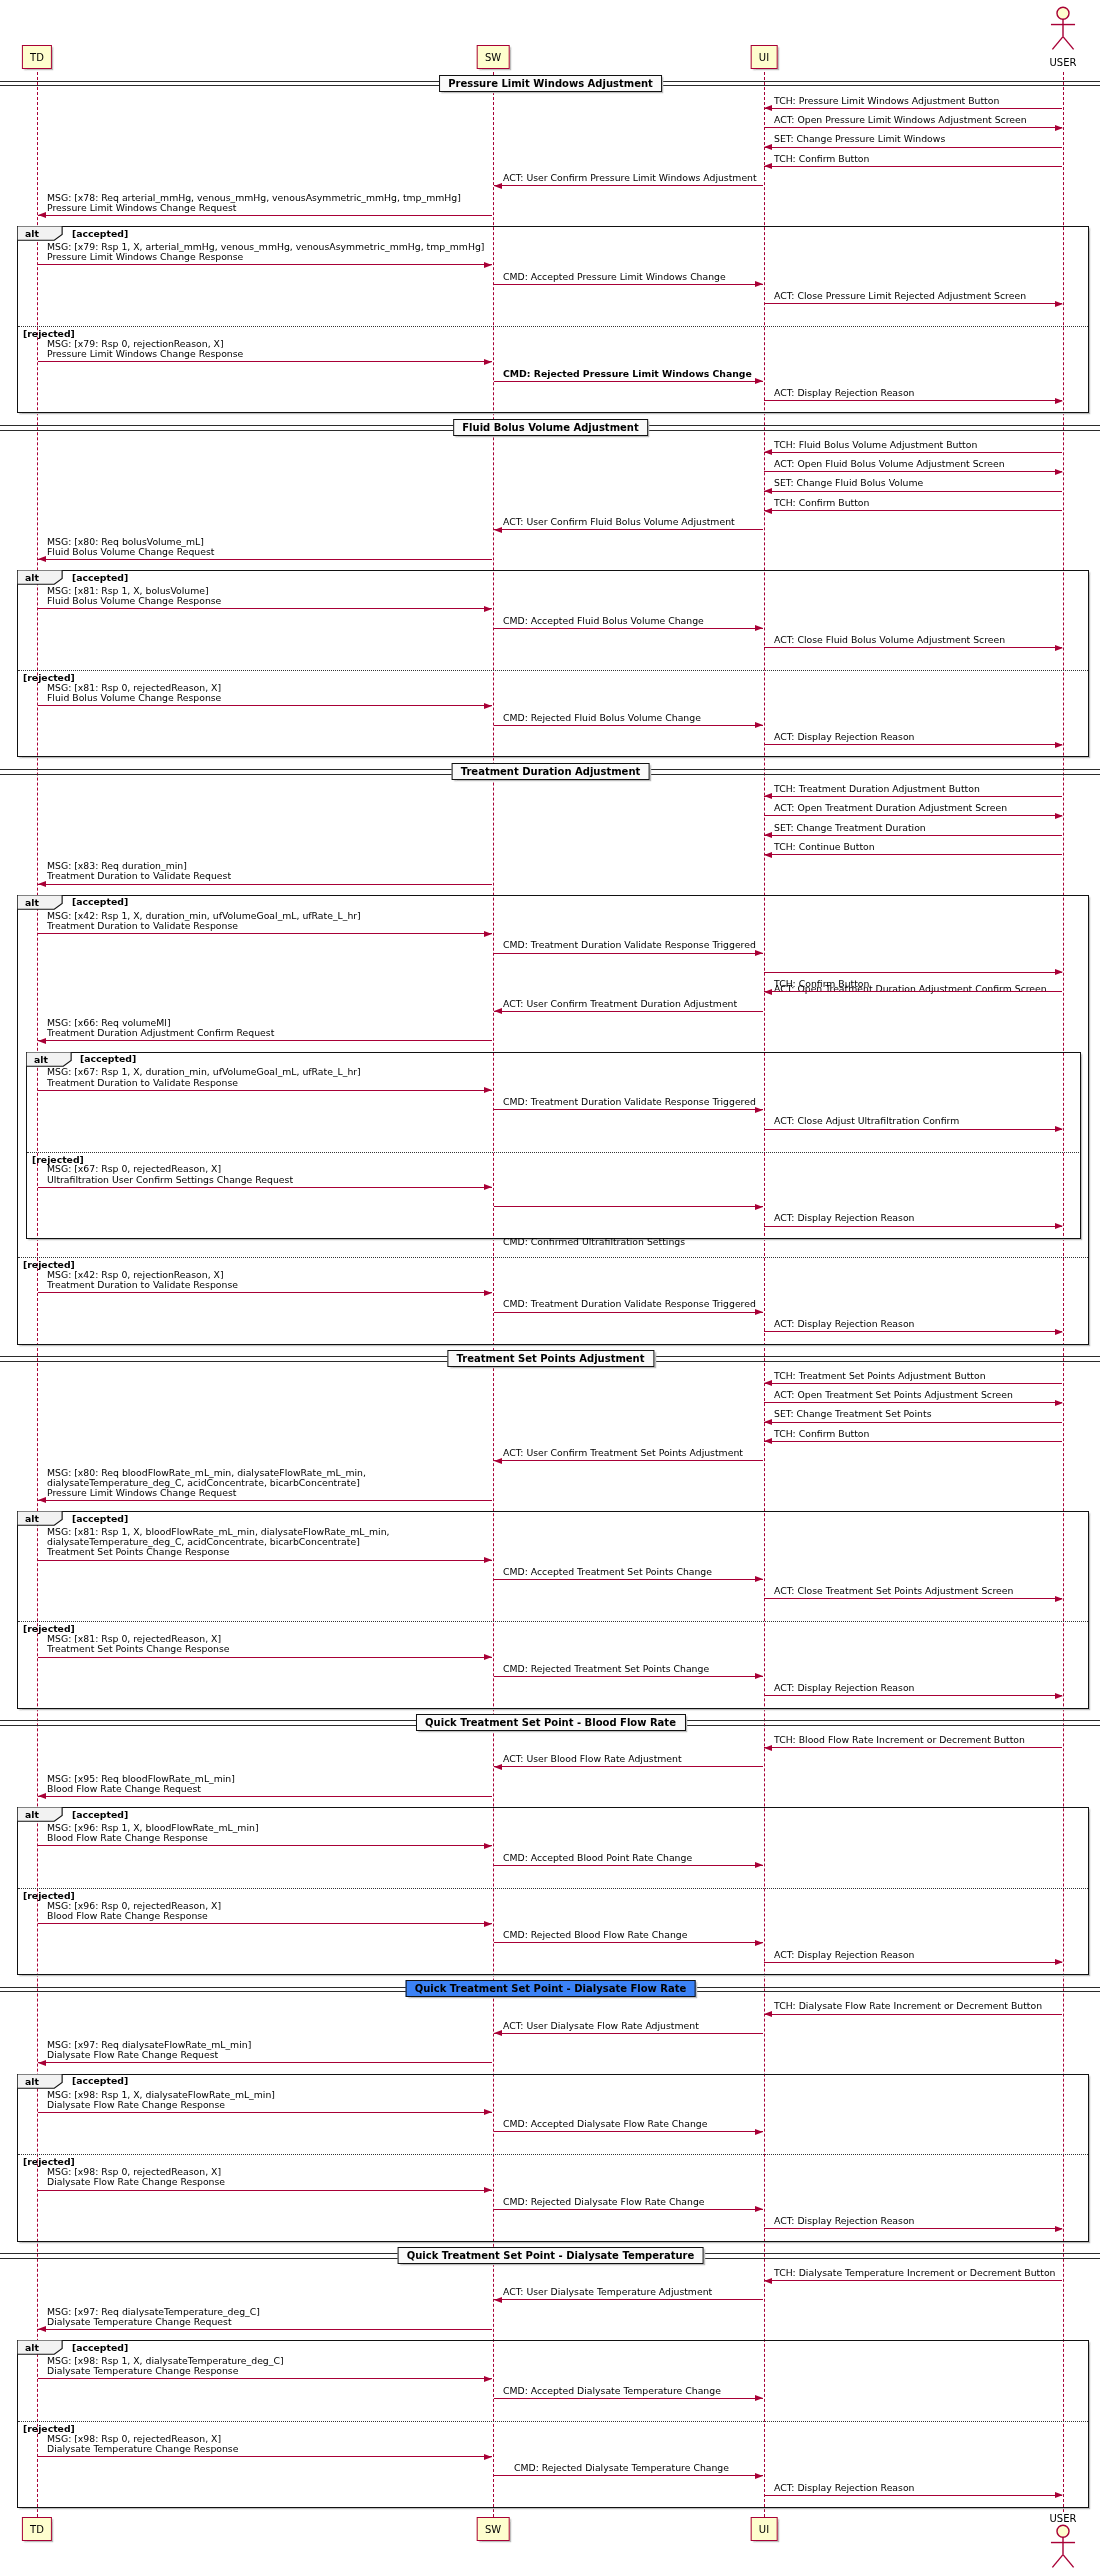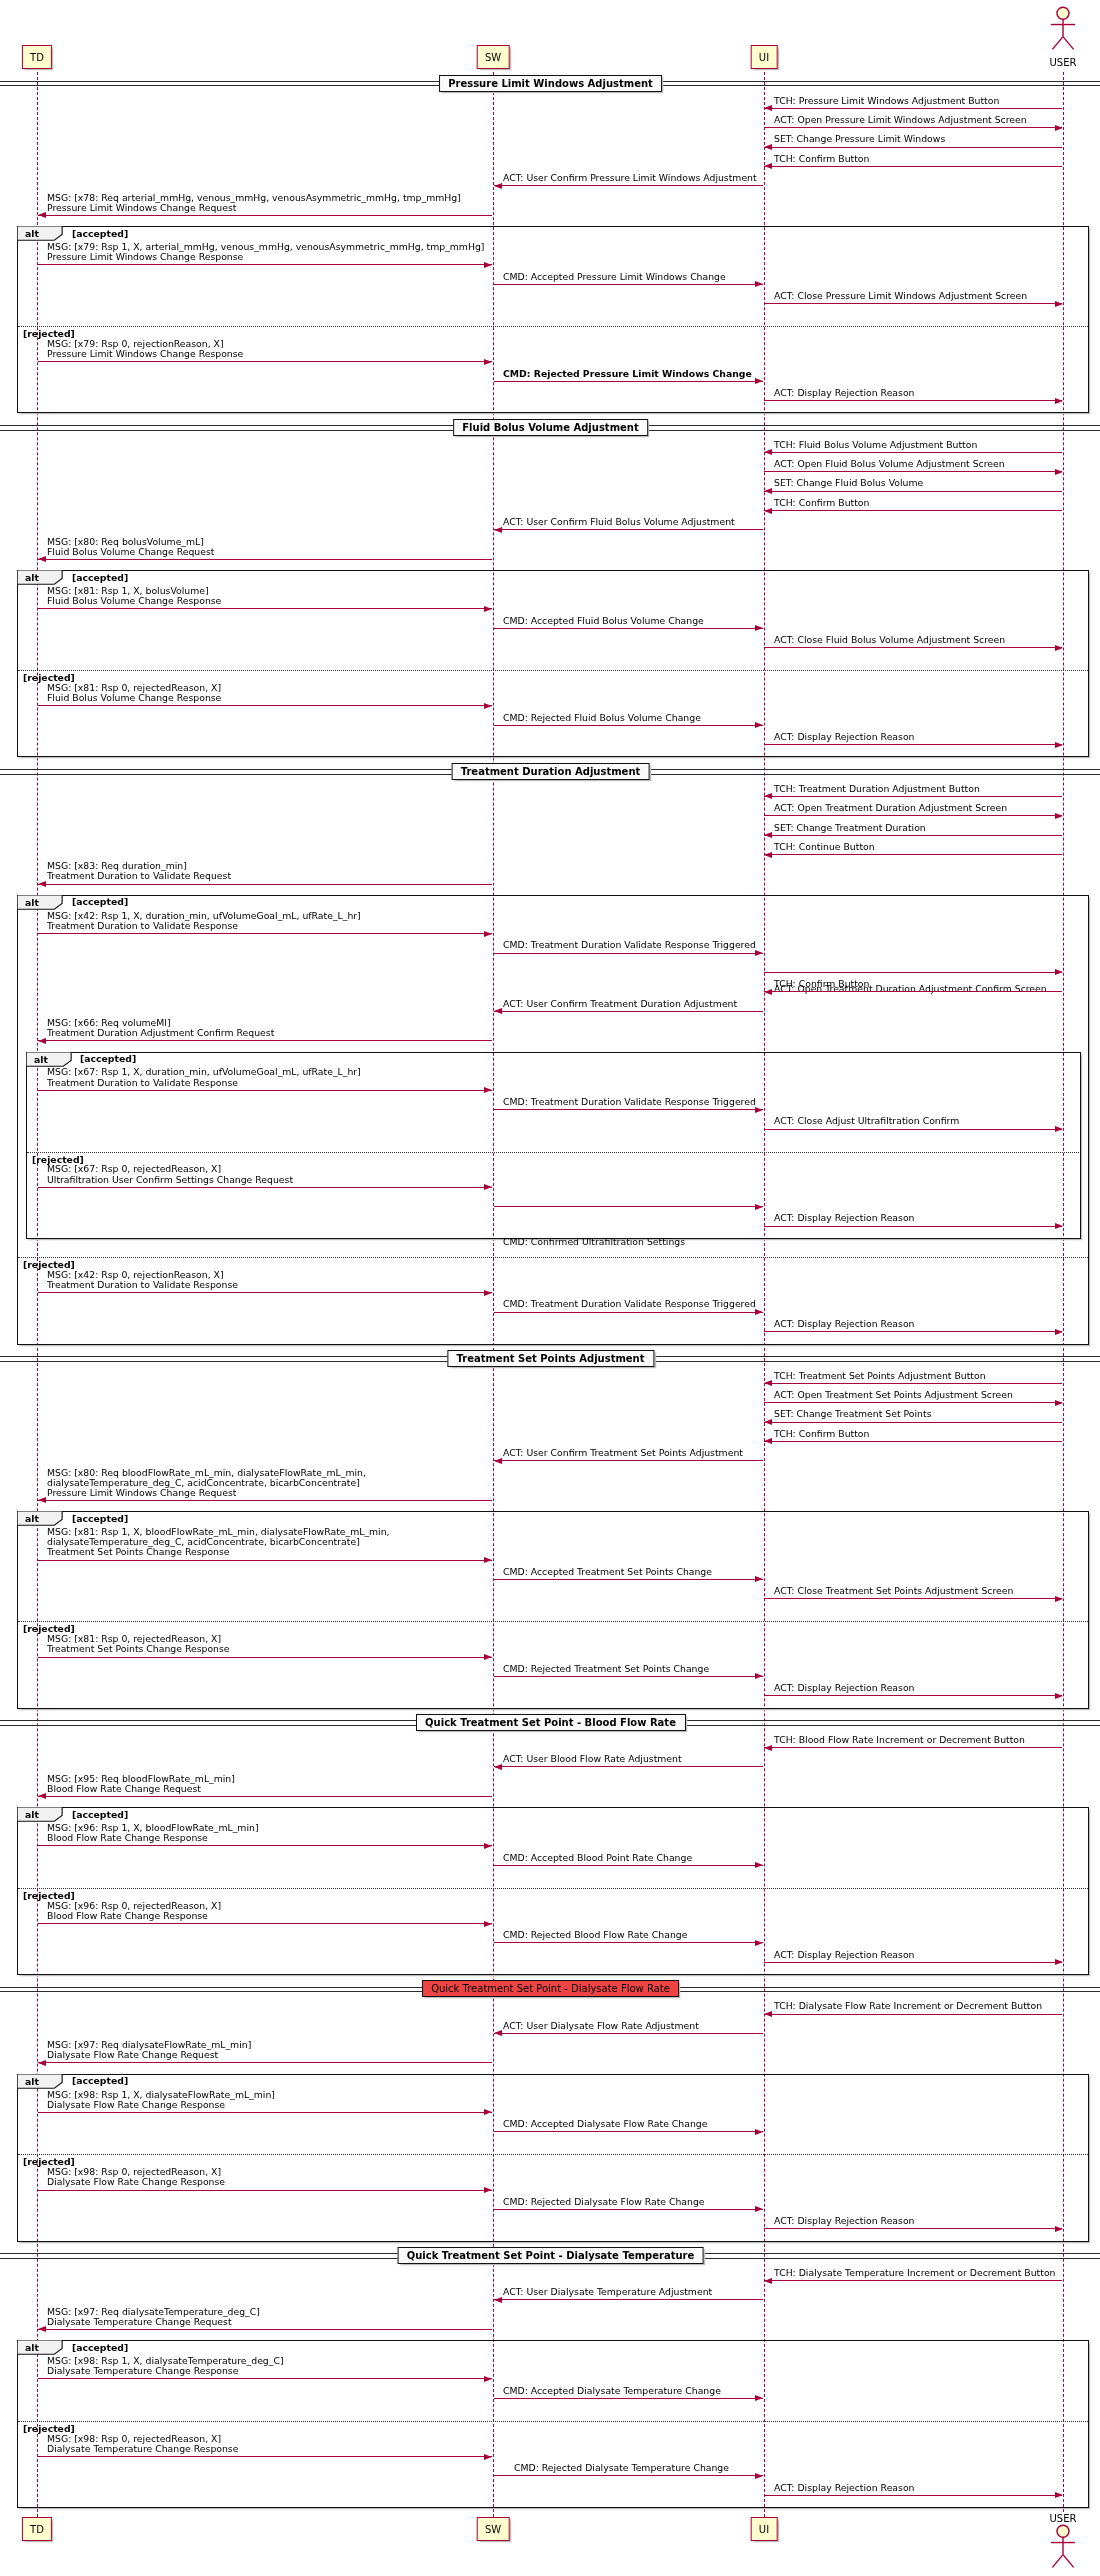--- a/index.html
+++ b/index.html
@@ -47,21 +47,21 @@
         <text x="11" y="15.5" font-size="13" font-weight="bold" font-family="DejaVu Sans, sans-serif">alt</text>
       </svg></div>
     <div class="abs guard" style="left: 72px; top: 228px;">[accepted]</div>
     <div class="abs msg-label" style="left: 47px; top: 242px;">MSG: [x79: Rsp 1, X, arterial_mmHg, venous_mmHg, venousAsymmetric_mmHg, tmp_mmHg]</div>
     <div class="abs msg-label" style="left: 47px; top: 252px;">Pressure Limit Windows Change Response</div>
     <div class="abs" style="left: 38px; top: 264px; width: 454px; height: 1.4px; background: rgb(168, 0, 54);"></div>
     <div class="abs" style="top: 262px; width: 0px; height: 0px; border-top: 3.2px solid transparent; border-bottom: 3.2px solid transparent; left: 484px; border-left: 8.6px solid rgb(168, 0, 54);"></div>
     <div class="abs msg-label" style="left: 503px; top: 272px;">CMD: Accepted Pressure Limit Windows Change</div>
     <div class="abs" style="left: 494px; top: 284px; width: 269px; height: 1.4px; background: rgb(168, 0, 54);"></div>
     <div class="abs" style="top: 281px; width: 0px; height: 0px; border-top: 3.2px solid transparent; border-bottom: 3.2px solid transparent; left: 755px; border-left: 8.6px solid rgb(168, 0, 54);"></div>
-    <div class="abs msg-label" style="left: 774px; top: 291px;">ACT: Close Pressure Limit Windows Adjustment Screen</div>
+    <div class="abs msg-label" style="left: 774px; top: 291px;">ACT: Close Pressure Limit Rejected Adjustment Screen</div>
     <div class="abs" style="left: 764px; top: 303px; width: 298px; height: 1.4px; background: rgb(168, 0, 54);"></div>
     <div class="abs" style="top: 301px; width: 0px; height: 0px; border-top: 3.2px solid transparent; border-bottom: 3.2px solid transparent; left: 1055px; border-left: 8.6px solid rgb(168, 0, 54);"></div>
     <div class="abs" style="left: 18px; top: 326px; width: 1070px; height: 0px; border-top: 1.1px dotted rgb(51, 51, 51);"></div>
     <div class="abs guard" style="left: 23px; top: 328px;">[rejected]</div>
     <div class="abs msg-label" style="left: 47px; top: 339px;">MSG: [x79: Rsp 0, rejectionReason, X]</div>
     <div class="abs msg-label" style="left: 47px; top: 349px;">Pressure Limit Windows Change Response</div>
     <div class="abs" style="left: 38px; top: 361px; width: 454px; height: 1.4px; background: rgb(168, 0, 54);"></div>
     <div class="abs" style="top: 359px; width: 0px; height: 0px; border-top: 3.2px solid transparent; border-bottom: 3.2px solid transparent; left: 484px; border-left: 8.6px solid rgb(168, 0, 54);"></div>
     <div class="abs msg-label" style="left: 503px; top: 369px; font-weight: bold;">CMD: Rejected Pressure Limit Windows Change</div>
     <div class="abs" style="left: 494px; top: 381px; width: 269px; height: 1.4px; background: rgb(168, 0, 54);"></div>
@@ -289,21 +289,21 @@
     <div class="abs" style="left: 38px; top: 1923px; width: 454px; height: 1.4px; background: rgb(168, 0, 54);"></div>
     <div class="abs" style="top: 1921px; width: 0px; height: 0px; border-top: 3.2px solid transparent; border-bottom: 3.2px solid transparent; left: 484px; border-left: 8.6px solid rgb(168, 0, 54);"></div>
     <div class="abs msg-label" style="left: 503px; top: 1930px;">CMD: Rejected Blood Flow Rate Change</div>
     <div class="abs" style="left: 494px; top: 1942px; width: 269px; height: 1.4px; background: rgb(168, 0, 54);"></div>
     <div class="abs" style="top: 1940px; width: 0px; height: 0px; border-top: 3.2px solid transparent; border-bottom: 3.2px solid transparent; left: 755px; border-left: 8.6px solid rgb(168, 0, 54);"></div>
     <div class="abs msg-label" style="left: 774px; top: 1950px;">ACT: Display Rejection Reason</div>
     <div class="abs" style="left: 764px; top: 1962px; width: 298px; height: 1.4px; background: rgb(168, 0, 54);"></div>
     <div class="abs" style="top: 1959px; width: 0px; height: 0px; border-top: 3.2px solid transparent; border-bottom: 3.2px solid transparent; left: 1055px; border-left: 8.6px solid rgb(168, 0, 54);"></div>
     <div class="abs" style="left: 0px; top: 1987px; width: 1101px; height: 1.4px; background: rgb(43, 43, 43);"></div>
     <div class="abs" style="left: 0px; top: 1991px; width: 1101px; height: 1.4px; background: rgb(43, 43, 43);"></div>
-    <div class="abs" style="left: 50%; transform: translateX(-50%); top: 1980px; padding: 2.2px 8.6px; background: #ef4444; border: 1.4px solid rgb(17, 17, 17); font-weight: normal; font-size: 10px; white-space: nowrap; box-shadow: rgb(189, 189, 189) 2.2px 2.2px 1.4px;">Quick Treatment Set Point - Dialysate Flow Rate</div>
+    <div class="abs" style="left: 50%; transform: translateX(-50%); top: 1980px; padding: 2.2px 8.6px; background: #3b82f6; border: 1.4px solid rgb(17, 17, 17); font-weight: bold; font-size: 10px; white-space: nowrap; box-shadow: rgb(189, 189, 189) 2.2px 2.2px 1.4px;">Quick Treatment Set Point - Dialysate Flow Rate</div>
     <div class="abs msg-label" style="left: 774px; top: 2001px;">TCH: Dialysate Flow Rate Increment or Decrement Button</div>
     <div class="abs" style="left: 764px; top: 2014px; width: 298px; height: 1.4px; background: rgb(168, 0, 54);"></div>
     <div class="abs" style="top: 2011px; width: 0px; height: 0px; border-top: 3.2px solid transparent; border-bottom: 3.2px solid transparent; left: 764px; border-right: 8.6px solid rgb(168, 0, 54);"></div>
     <div class="abs msg-label" style="left: 503px; top: 2021px;">ACT: User Dialysate Flow Rate Adjustment</div>
     <div class="abs" style="left: 494px; top: 2033px; width: 269px; height: 1.4px; background: rgb(168, 0, 54);"></div>
     <div class="abs" style="top: 2030px; width: 0px; height: 0px; border-top: 3.2px solid transparent; border-bottom: 3.2px solid transparent; left: 494px; border-right: 8.6px solid rgb(168, 0, 54);"></div>
     <div class="abs msg-label" style="left: 47px; top: 2040px;">MSG: [x97: Req dialysateFlowRate_mL_min]</div>
     <div class="abs msg-label" style="left: 47px; top: 2050px;">Dialysate Flow Rate Change Request</div>
     <div class="abs" style="left: 38px; top: 2062px; width: 454px; height: 1.4px; background: rgb(168, 0, 54);"></div>
     <div class="abs" style="top: 2060px; width: 0px; height: 0px; border-top: 3.2px solid transparent; border-bottom: 3.2px solid transparent; left: 38px; border-right: 8.6px solid rgb(168, 0, 54);"></div>

